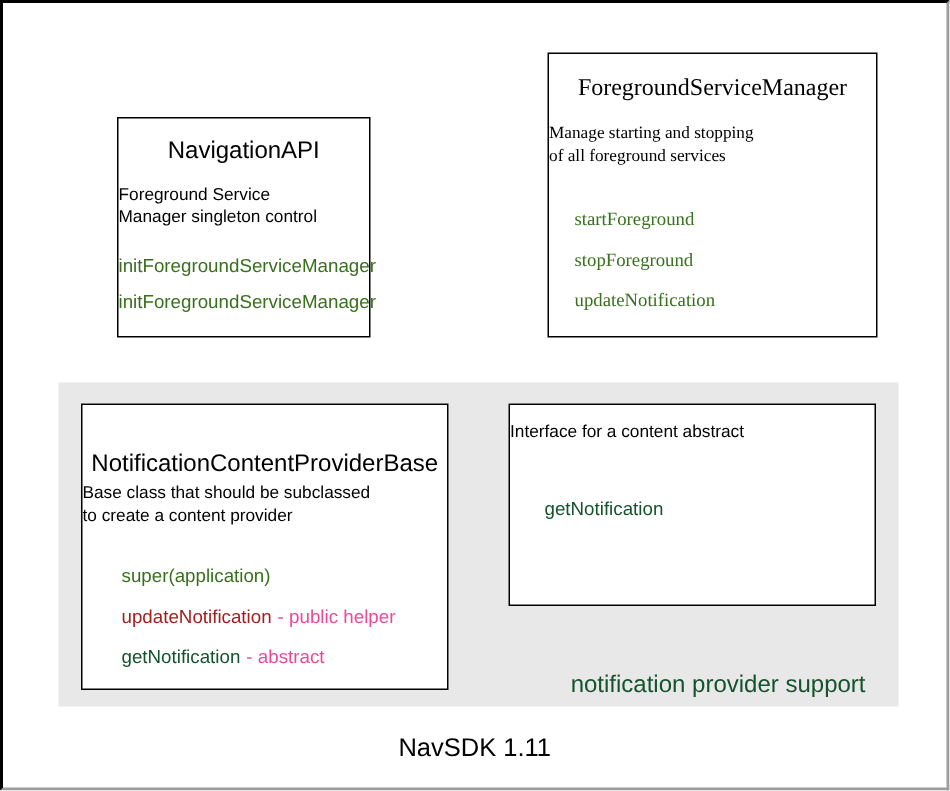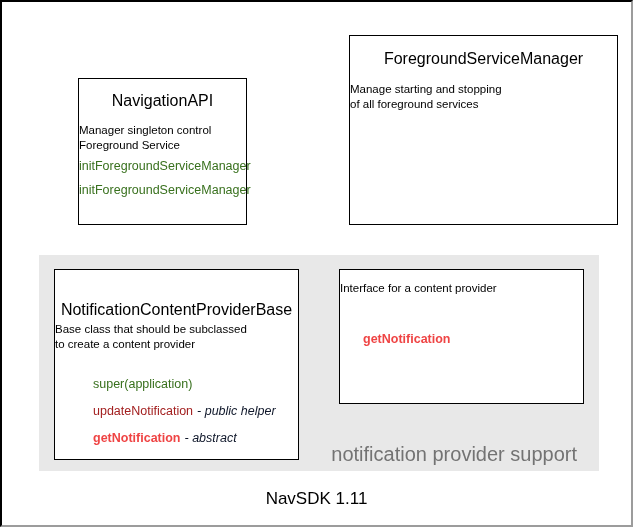--- a/index.html
+++ b/index.html
@@ -49,56 +49,56 @@
     color: #000000;
   }
   .methods {
     font-size: 12.5px;
     line-height: 15px;
   }
   .methods.centered { text-align: center; }
   .method { white-space: nowrap; }
   .m-label[data-color="green"] { color: #38701d; }
   .m-label[data-color="red"]   { color: #a32020; }
-  .m-label[data-color="blue"]  { color: #ef4444; font-weight: bold; }
-  .m-annot { color: #0f172a; margin-left: 4px; font-style: italic; }
+  .m-label[data-color="blue"]  { color: #14532d; }
+  .m-annot { color: #ec4899; margin-left: 4px; }
 
   
   #box-nav { left: 76px; top: 76px; width: 169px; height: 147px; }
   #box-nav .box-title { margin-top: 12px; }
   #box-nav .box-desc  { margin-top: 12px; }
-  #box-nav .methods   { margin-top: 6px; }
+  #box-nav .methods   { margin-top: 17px; }
   #box-nav .method    { margin-bottom: 9px; }
 
   
-  #box-fsm { left: 347px; top: 33px; width: 269px; height: 190px; }
+  #box-fsm { left: 363px; top: 33px; width: 220px; height: 190px; font-family: Liberation Serif, serif; }
   #box-fsm .box-title { margin-top: 13px; }
   #box-fsm .box-desc  { margin-top: 13px; }
   #box-fsm .methods   { margin-top: 27px; padding-left: 17px; }
   #box-fsm .method    { margin-bottom: 12px; }
 
   
   #box-ncpb { left: 52px; top: 267px; width: 245px; height: 191px; }
   #box-ncpb .box-title { margin-top: 30px; }
   #box-ncpb .box-desc  { margin-top: 2px; }
-  #box-ncpb .methods   { margin-top: 25px; padding-left: 38px; }
+  #box-ncpb .methods   { margin-top: 25px; padding-left: 26px; }
   #box-ncpb .method    { margin-bottom: 12px; }
 
   
   #box-ncp { left: 337px; top: 267px; width: 245px; height: 135px; }
   #box-ncp .box-title { margin-top: 21px; }
   #box-ncp .box-desc  { margin-top: 11px; }
   #box-ncp .methods   { margin-top: 36px; padding-left: 23px; }
 
   .region-label {
     position: absolute;
     right: 22px;
     bottom: 5px;
-    font-size: 20px;
-    color: #737373;
+    font-size: 16px;
+    color: #14532d;
     white-space: nowrap;
   }
   .footer-label {
     position: absolute;
     left: 0;
     right: 0;
     top: 487px;
     text-align: center;
     font-size: 17px;
     color: #000000;
@@ -109,38 +109,49 @@
 
 <div class="canvas">
 
   <div class="region">
     <div class="region-label">notification provider support</div>
   </div>
 
   <div class="box" id="box-nav">
     <div class="box-title">NavigationAPI</div>
     <div class="box-desc">
+      <div>Foreground Service</div>
       <div>Manager singleton control</div>
-      <div>Foreground Service</div>
     </div>
     <div class="methods centered">
       <div class="method">
         <span class="m-label" data-color="green">initForegroundServiceManager</span>
       </div>
       <div class="method">
         <span class="m-label" data-color="green">initForegroundServiceManager</span>
       </div>
     </div>
   </div>
 
   <div class="box" id="box-fsm">
     <div class="box-title">ForegroundServiceManager</div>
     <div class="box-desc">
       <div>Manage starting and stopping</div>
       <div>of all foreground services</div>
+    </div>
+    <div class="methods">
+      <div class="method">
+        <span class="m-label" data-color="green">startForeground</span>
+      </div>
+      <div class="method">
+        <span class="m-label" data-color="green">stopForeground</span>
+      </div>
+      <div class="method">
+        <span class="m-label" data-color="green">updateNotification</span>
+      </div>
     </div>
   </div>
 
   <div class="box" id="box-ncpb">
     <div class="box-title">NotificationContentProviderBase</div>
     <div class="box-desc">
       <div>Base class that should be subclassed</div>
       <div>to create a content provider</div>
     </div>
     <div class="methods">
@@ -151,21 +162,21 @@
         <span class="m-label" data-color="red">updateNotification</span><span class="m-annot">- public helper</span>
       </div>
       <div class="method">
         <span class="m-label" data-color="blue">getNotification</span><span class="m-annot">- abstract</span>
       </div>
     </div>
   </div>
 
   <div class="box" id="box-ncp">
     <div class="box-desc">
-      <div>Interface for a content provider</div>
+      <div>Interface for a content abstract</div>
     </div>
     <div class="methods">
       <div class="method">
         <span class="m-label" data-color="blue">getNotification</span>
       </div>
     </div>
   </div>
 
   <div class="footer-label">NavSDK 1.11</div>
 

